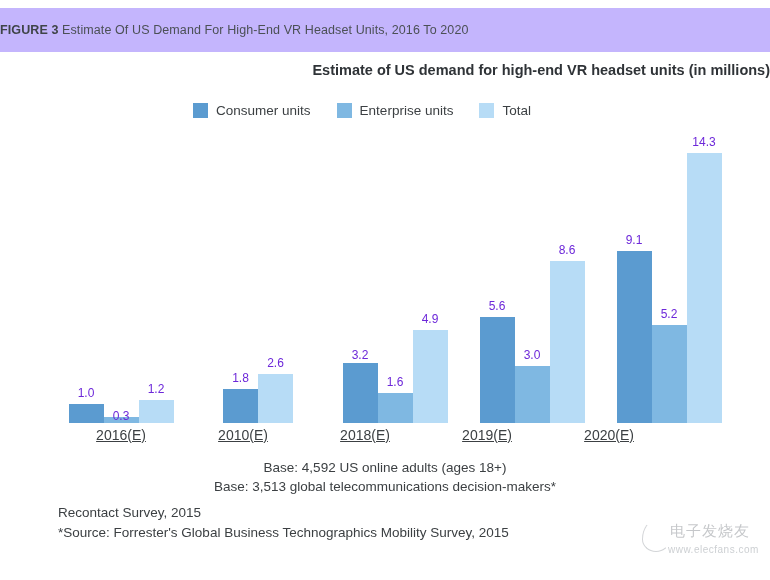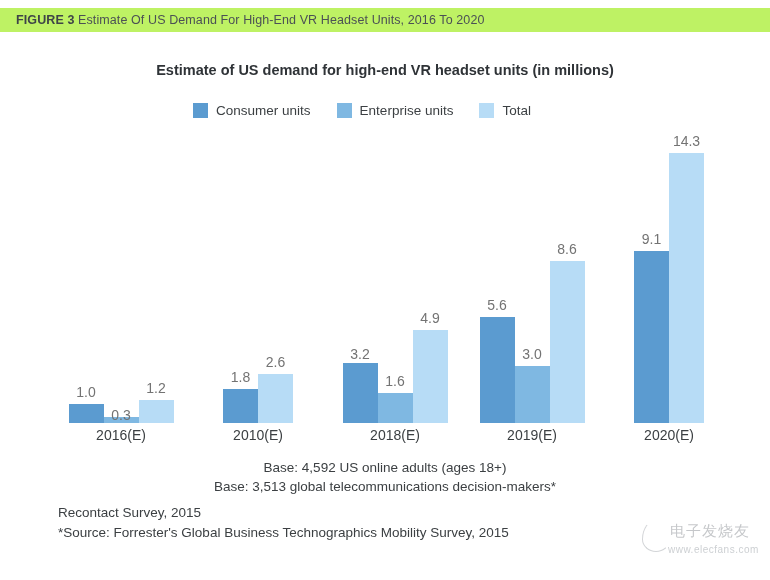--- a/index.html
+++ b/index.html
@@ -15,26 +15,25 @@
     overflow: hidden;
     position: relative;
   }
 
   
   .figure-header {
     position: absolute;
     left: 0;
     top: 8px;
     width: 770px;
-    height: 24px;
-    background: #bef264;
+    height: 44px;
+    background: #c4b5fd;
     display: flex;
     align-items: center;
     box-sizing: border-box;
-    padding-left: 16px;
   }
   .figure-header .fig-label {
     font-size: 12.5px;
     font-weight: bold;
     color: #3f4448;
     letter-spacing: 0.1px;
     white-space: pre;
   }
   .figure-header .fig-title {
     font-size: 12.5px;
@@ -42,21 +41,21 @@
     color: #4b5055;
     letter-spacing: 0.1px;
   }
 
   
   .chart-title {
     position: absolute;
     left: 0;
     top: 62px;
     width: 770px;
-    text-align: center;
+    text-align: right;
     font-size: 14.5px;
     font-weight: bold;
     color: #2f3337;
   }
 
   
   .legend {
     position: absolute;
     left: 0;
     top: 103px;
@@ -117,34 +116,34 @@
     height: 100%;
   }
   .bar {
     width: 35px;
     display: block;
   }
   .bar-value {
     position: absolute;
     left: 50%;
     transform: translateX(-50%);
-    font-size: 14px;
-    color: #737373;
+    font-size: 12px;
+    color: #6d28d9;
     white-space: nowrap;
     line-height: 1;
   }
 
   
   .xaxis {
     position: absolute;
     left: 60px;
     right: 40px;
     top: 427px;
     display: flex;
-    justify-content: space-between;
+    text-decoration: underline;
   }
   .xtick {
     width: 122px;
     text-align: center;
     font-size: 14px;
     color: #3c4043;
   }
 
   
   .base-notes {
@@ -290,20 +289,24 @@
           <span class="bar-value" style="bottom: 167px;">8.6</span>
           <span class="bar" style="height: 162px; background: rgb(183, 220, 246);"></span>
         </div>
       </div>
       <div class="group">
         <div class="bar-wrap">
           <span class="bar-value" style="bottom: 177px;">9.1</span>
           <span class="bar" style="height: 172px; background: rgb(91, 155, 208);"></span>
         </div>
         <div class="bar-wrap">
+          <span class="bar-value" style="bottom: 103px;">5.2</span>
+          <span class="bar" style="height: 98px; background: rgb(127, 184, 226);"></span>
+        </div>
+        <div class="bar-wrap">
           <span class="bar-value" style="bottom: 275px;">14.3</span>
           <span class="bar" style="height: 270px; background: rgb(183, 220, 246);"></span>
         </div>
       </div>
     </div>
 </div>
 
 <div class="xaxis">
     <div class="xtick">2016(E)</div>
     <div class="xtick">2010(E)</div>

